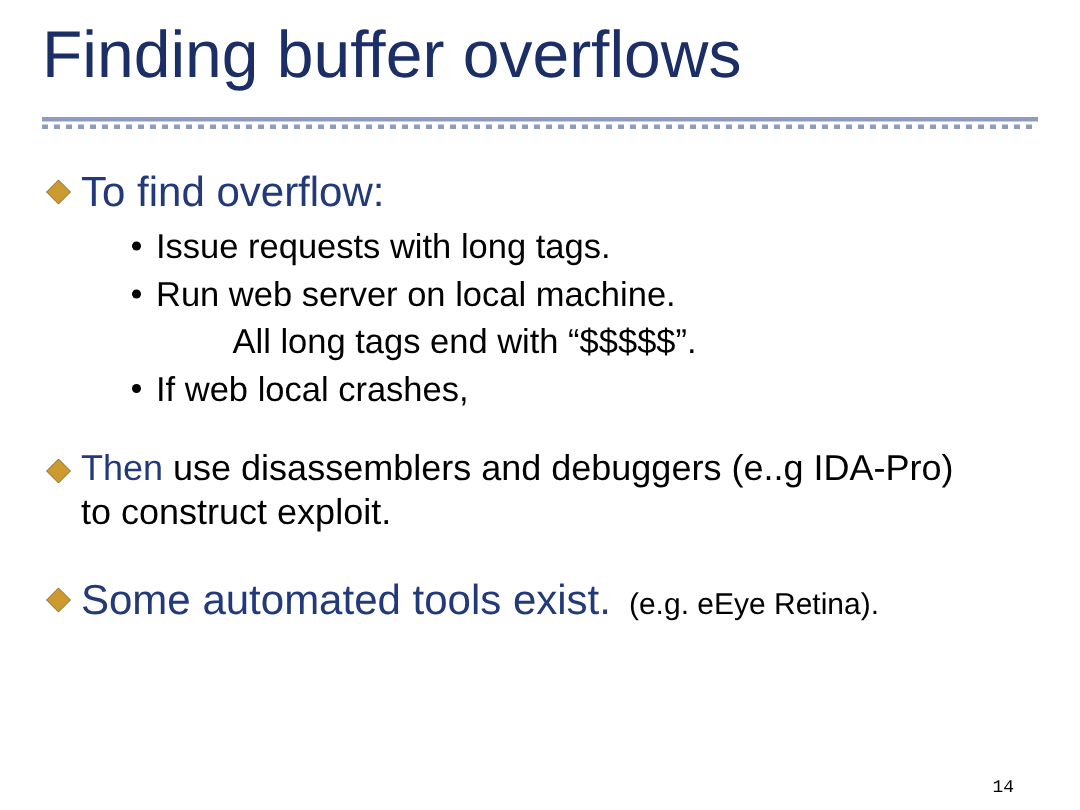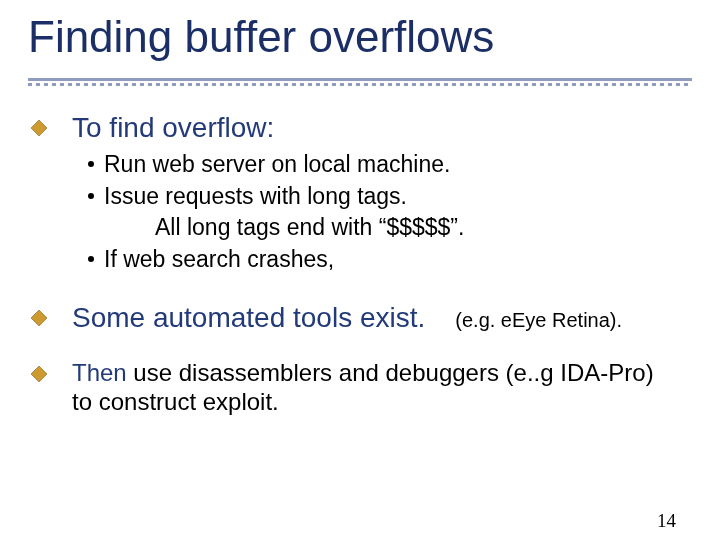--- a/index.html
+++ b/index.html
@@ -54,21 +54,20 @@
     position: absolute;
     top: 112px;
     left: 30px;
     right: 30px;
   }
   .bullet-l1 {
     display: flex;
     align-items: flex-start;
     margin-top: 0;
     margin-bottom: 6px;
-    gap: 18px;
   }
   .bullet-l1 .diamond {
     flex: 0 0 auto;
     width: 18px;
     height: 18px;
     margin-top: 7px;
     margin-right: 6px;
     position: relative;
   }
   .bullet-l1 .diamond svg { display: block; }
@@ -129,23 +128,23 @@
     font-size: 24px;
     line-height: 1.22;
   }
   .third-section .blue-lead {
     color: #233a7a;
   }
   .page-num {
     position: absolute;
     right: 12px;
     bottom: 8px;
-    font-size: 19px;
-    color: #000;
-    font-family: Liberation Serif, serif;
+    font-size: 12px;
+    color: #000;
+    font-family: Liberation Mono, monospace;
   }
 </style>
 </head>
 <body>
 
 <div class="slide">
 
   <div class="title">Finding buffer overflows</div>
 
   <div class="title-underline">
@@ -160,50 +159,50 @@
         <svg width="18" height="18" viewBox="0 0 18 18">
           <polygon points="9,1 17,9 9,17 1,9" fill="#cc9a2e" stroke="#6b4f12" stroke-width="0.5"></polygon>
         </svg>
       </span>
       <span class="text">To find overflow:</span>
     </div>
 
     <div class="sub-list">
       <div class="bullet-l2">
         <span class="dot"></span>
-        <span class="text">Run web server on local machine.</span>
+        <span class="text">Issue requests with long tags.</span>
       </div>
       <div class="bullet-l2">
         <span class="dot"></span>
-        <span class="text">Issue requests with long tags.</span>
+        <span class="text">Run web server on local machine.</span>
       </div>
       <div class="indent-line">All long tags end with   “$$$$$”.</div>
       <div class="bullet-l2">
         <span class="dot"></span>
-        <span class="text">If web search crashes,</span>
+        <span class="text">If web local crashes,</span>
       </div>
+    </div>
+
+    <div class="bullet-l1 third-section">
+      <span class="diamond">
+        <svg width="18" height="18" viewBox="0 0 18 18">
+          <polygon points="9,1 17,9 9,17 1,9" fill="#cc9a2e" stroke="#6b4f12" stroke-width="0.5"></polygon>
+        </svg>
+      </span>
+      <span class="text">
+        <span class="blue-lead">Then</span><span> use disassemblers and debuggers (e..g IDA-Pro) to construct exploit.</span>
+      </span>
     </div>
 
     <div class="bullet-l1 second-section tools-row">
       <span class="diamond">
         <svg width="18" height="18" viewBox="0 0 18 18">
           <polygon points="9,1 17,9 9,17 1,9" fill="#cc9a2e" stroke="#6b4f12" stroke-width="0.5"></polygon>
         </svg>
       </span>
       <span class="text">Some automated tools exist.</span>
       <span class="small">(e.g.  eEye Retina).</span>
     </div>
 
-    <div class="bullet-l1 third-section">
-      <span class="diamond">
-        <svg width="18" height="18" viewBox="0 0 18 18">
-          <polygon points="9,1 17,9 9,17 1,9" fill="#cc9a2e" stroke="#6b4f12" stroke-width="0.5"></polygon>
-        </svg>
-      </span>
-      <span class="text">
-        <span class="blue-lead">Then</span><span> use disassemblers and debuggers (e..g IDA-Pro) to construct exploit.</span>
-      </span>
-    </div>
-
   </div>
 
   <div class="page-num">14</div>
 </div>
 
 </body></html>

